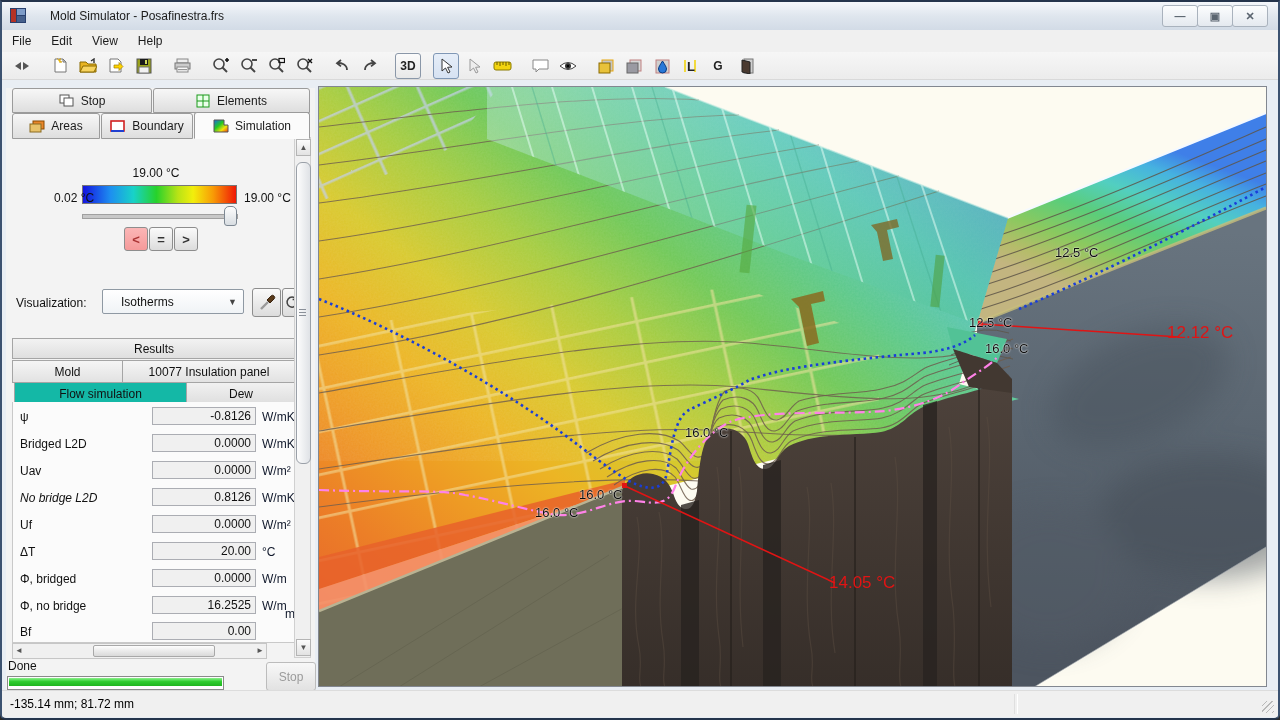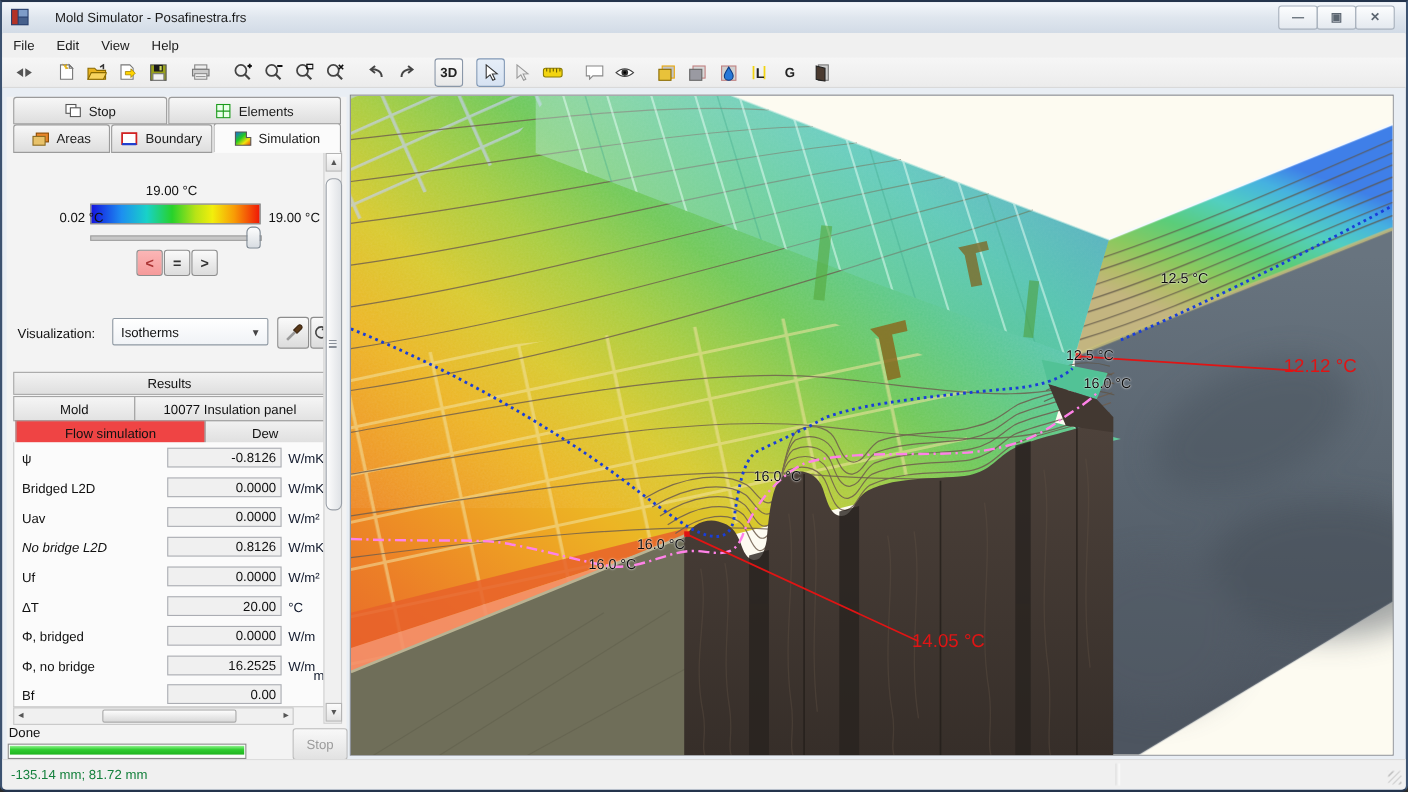--- a/index.html
+++ b/index.html
@@ -39,31 +39,31 @@
   .cb-max{position:absolute;left:238px;top:103px;font-size:12px;color:#111;white-space:nowrap;}
   .slider-track{position:absolute;left:76px;top:126px;width:154px;height:3px;background:#c8c8c8;border:1px solid #a0a0a0;}
   .slider-thumb{position:absolute;left:218px;top:118px;width:11px;height:18px;background:linear-gradient(#fdfdfd,#d8dde2);
     border:1px solid #7d8893;border-radius:5px 5px 3px 3px;}
   .cbtn{position:absolute;top:139px;width:22px;height:22px;border:1px solid #8d8d8d;border-radius:3px;
     background:linear-gradient(#fafafa,#dcdcdc);display:flex;align-items:center;justify-content:center;
     font-size:13px;font-weight:bold;color:#333;}
   .cbtn.warn{background:linear-gradient(#fbb6b6,#f59a9a);color:#a33;}
   .vizlabel{position:absolute;left:10px;top:208px;font-size:12px;color:#111;}
   .select{position:absolute;left:96px;top:201px;width:142px;height:25px;border:1px solid #8f99a3;border-radius:2px;
-    background:linear-gradient(#ffffff,#f0f3f6);font-size:12px;color:#111;display:flex;align-items:center;box-sizing:border-box;padding-left:7px;}
+    background:linear-gradient(#ffffff,#f0f3f6);font-size:12px;color:#111;display:flex;align-items:center;box-sizing:border-box;padding-left:18px;}
   .select .arrowbox{position:absolute;right:2px;top:2px;bottom:2px;width:17px;display:flex;align-items:center;justify-content:center;color:#444;font-size:9px;}
   .sqbtn{position:absolute;top:200px;width:27px;height:27px;border:1px solid #8d8d8d;border-radius:3px;
     background:linear-gradient(#fafafa,#dcdcdc);display:flex;align-items:center;justify-content:center;overflow:hidden;}
   .res-header{position:absolute;left:6px;top:250px;width:282px;height:19px;border:1px solid #a5a5a5;
     background:linear-gradient(#f2f2f2,#dfdfdf);font-size:12px;color:#111;display:flex;align-items:center;justify-content:center;}
   .gtab{position:absolute;top:272px;height:21px;border:1px solid #a5a5a5;background:linear-gradient(#f5f5f5,#e2e2e2);
     font-size:12px;color:#111;display:flex;align-items:center;justify-content:center;}
   .stab{position:absolute;top:294px;height:21px;border:1px solid #a5a5a5;background:linear-gradient(#f1f1f1,#dedede);
     font-size:12px;color:#111;display:flex;align-items:center;justify-content:center;}
-  .stab.active{background:#ef4444;border-bottom-color:#fbfbfb;}
+  .stab.active{background:#14b8a6;border-bottom-color:#fbfbfb;}
   .tablebg{position:absolute;left:6px;top:314px;width:284px;height:240px;background:#fbfbfb;border:1px solid #c9c9c9;border-top:none;}
   .trow-label{position:absolute;left:14px;font-size:12px;color:#111;white-space:nowrap;}
   .tfield{position:absolute;left:146px;width:104px;height:18px;border:1px solid #abadb3;background:#f0f0f0;
     font-size:12px;color:#111;text-align:right;padding:1px 4px 0 0;box-sizing:border-box;}
   .tunit{position:absolute;left:256px;font-size:12px;color:#0f172a;white-space:nowrap;}
   .hscroll{position:absolute;left:6px;top:555px;width:253px;height:14px;background:#f0f0f0;border:1px solid #c6c6c6;}
   .hthumb{position:absolute;left:80px;top:1px;width:120px;height:10px;background:linear-gradient(#fdfdfd,#d9d9d9);border:1px solid #a8a8a8;border-radius:2px;}
   .harrow{position:absolute;top:1px;width:12px;height:10px;color:#555;font-size:8px;display:flex;align-items:center;justify-content:center;}
   .vscroll{position:absolute;left:288px;top:49px;width:17px;height:521px;background:#f0f0f0;border:1px solid #d0d0d0;box-sizing:border-box;}
   .vbtn{position:absolute;left:1px;width:13px;height:15px;background:linear-gradient(#fcfcfc,#e2e2e2);border:1px solid #b4b4b4;
@@ -77,21 +77,21 @@
   .pfill{position:absolute;left:1px;top:1px;height:8px;background:linear-gradient(#8df28d,#2ecc2e 45%,#1fb41f);}
   .stopbtn{position:absolute;left:260px;top:574px;width:48px;height:27px;border:1px solid #bcbcbc;border-radius:3px;
     background:linear-gradient(#f8f8f8,#e2e2e2);color:#9b9b9b;font-size:12px;display:flex;align-items:center;justify-content:center;}
   
   .viewport{position:absolute;left:316px;top:84px;width:949px;height:601px;border:1px solid #828790;background:#fdfbf1;box-sizing:border-box;overflow:hidden;}
   .vlabel{position:absolute;font-size:13px;color:#0d0d0d;white-space:nowrap;pointer-events:none;
     text-shadow:0 0 2px rgba(255,255,255,.9),0 0 1px rgba(255,255,255,.9);}
   .vlabel.red{font-size:17px;color:#e01414;text-shadow:none;}
   
   .statusbar{position:absolute;left:0;top:688px;width:100%;height:26px;background:#f0f0f0;border-top:1px solid #dcdcdc;}
-  .statustext{position:absolute;left:8px;top:6px;font-size:12px;color:#15803d;}
+  .statustext{position:absolute;left:8px;top:6px;font-size:12px;color:#000000;}
   .statusdiv{position:absolute;left:1012px;top:3px;bottom:3px;width:2px;border-left:1px solid #dfdfdf;border-right:1px solid #ffffff;}
   .grip{position:absolute;right:4px;bottom:4px;width:12px;height:12px;
     background:repeating-linear-gradient(135deg,transparent 0 3px,#b9b9b9 3px 4px);}
 </style>
 </head>
 <body>
 
 <div id="stage">
 
   <div class="titlebar">

